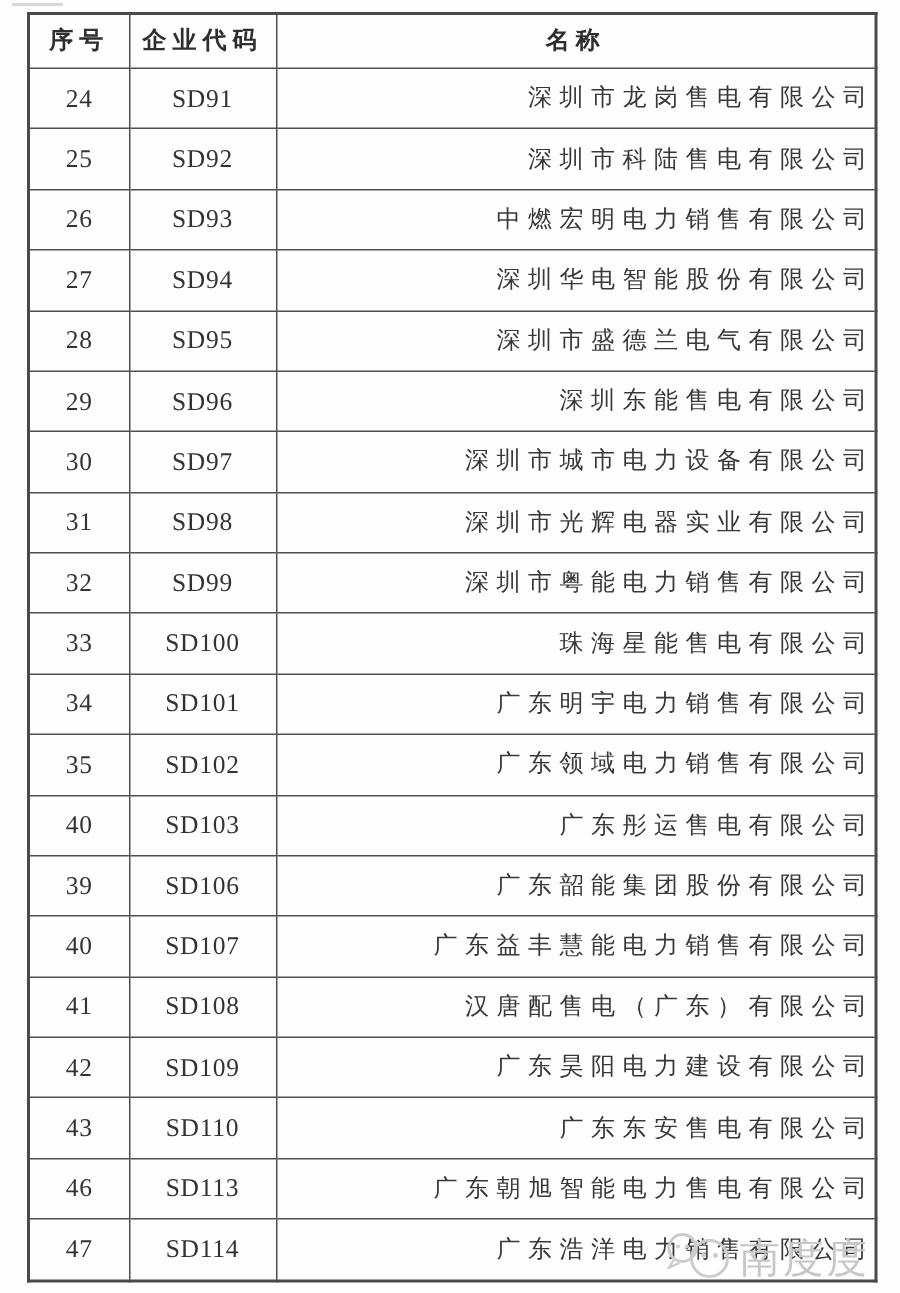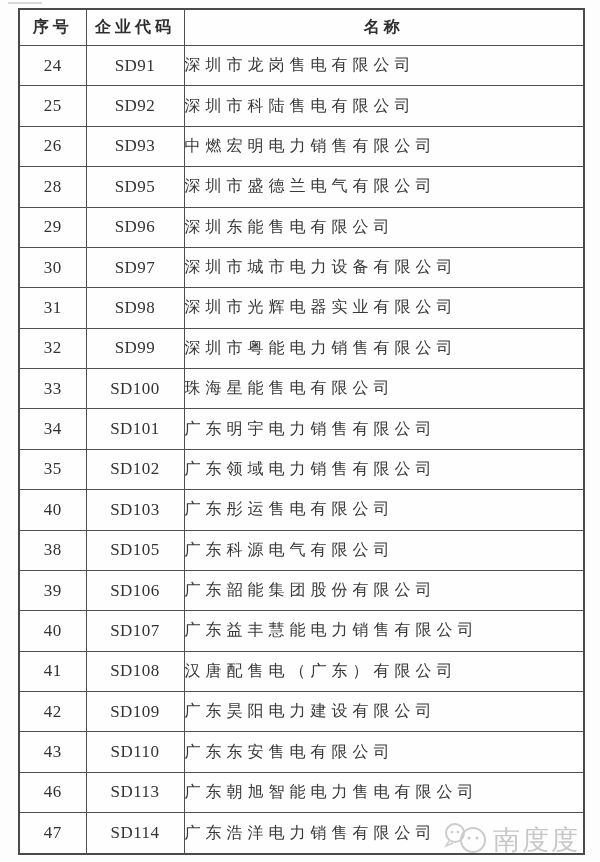--- a/index.html
+++ b/index.html
@@ -46,21 +46,21 @@
     letter-spacing: 4px;
     color: #2e2e2e;
   }
   td.cell-no, td.cell-code {
     text-align: center;
     font-size: 17px;
     letter-spacing: 0.5px;
     color: #333;
   }
   td.cell-name {
-    text-align: left;
+    text-align: right;
     padding-left: 14px;
     font-size: 16px;
     letter-spacing: 5px;
     color: #383838;
     margin-left: 46px;
   }
 
   .watermark {
     position: absolute;
     right: 20px; bottom: 3px;
@@ -106,20 +106,25 @@
       <td class="cell-no">25</td>
       <td class="cell-code">SD92</td>
       <td class="cell-name">深圳市科陆售电有限公司</td>
     </tr>
         <tr>
       <td class="cell-no">26</td>
       <td class="cell-code">SD93</td>
       <td class="cell-name">中燃宏明电力销售有限公司</td>
     </tr>
         <tr>
+      <td class="cell-no">27</td>
+      <td class="cell-code">SD94</td>
+      <td class="cell-name">深圳华电智能股份有限公司</td>
+    </tr>
+        <tr>
       <td class="cell-no">28</td>
       <td class="cell-code">SD95</td>
       <td class="cell-name">深圳市盛德兰电气有限公司</td>
     </tr>
         <tr>
       <td class="cell-no">29</td>
       <td class="cell-code">SD96</td>
       <td class="cell-name">深圳东能售电有限公司</td>
     </tr>
         <tr>
@@ -149,25 +154,20 @@
     </tr>
         <tr>
       <td class="cell-no">35</td>
       <td class="cell-code">SD102</td>
       <td class="cell-name">广东领域电力销售有限公司</td>
     </tr>
         <tr>
       <td class="cell-no">40</td>
       <td class="cell-code">SD103</td>
       <td class="cell-name">广东彤运售电有限公司</td>
-    </tr>
-        <tr>
-      <td class="cell-no">38</td>
-      <td class="cell-code">SD105</td>
-      <td class="cell-name">广东科源电气有限公司</td>
     </tr>
         <tr>
       <td class="cell-no">39</td>
       <td class="cell-code">SD106</td>
       <td class="cell-name">广东韶能集团股份有限公司</td>
     </tr>
         <tr>
       <td class="cell-no">40</td>
       <td class="cell-code">SD107</td>
       <td class="cell-name">广东益丰慧能电力销售有限公司</td>

